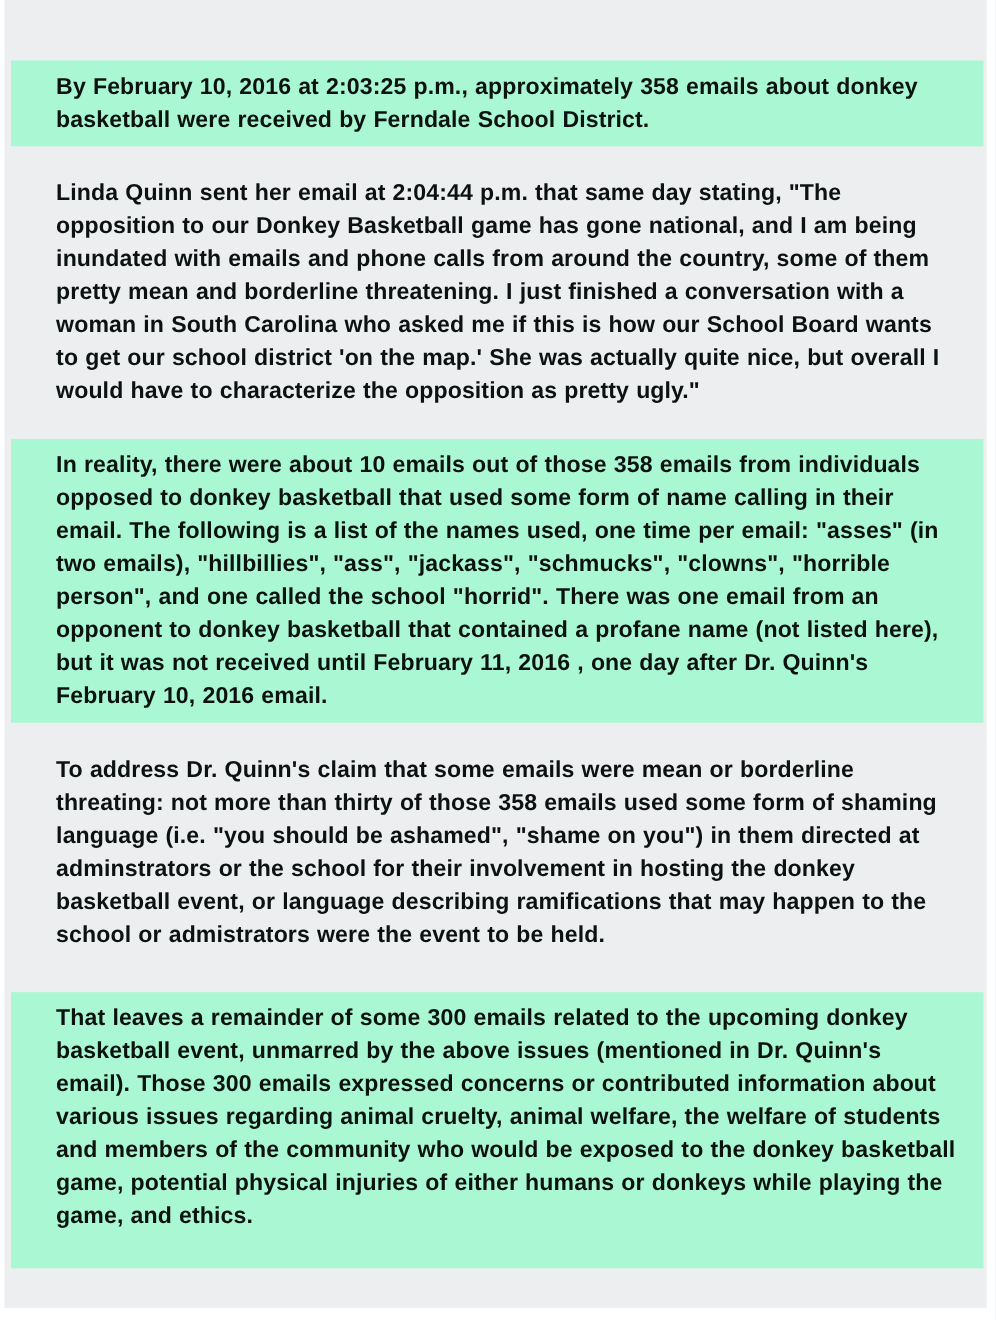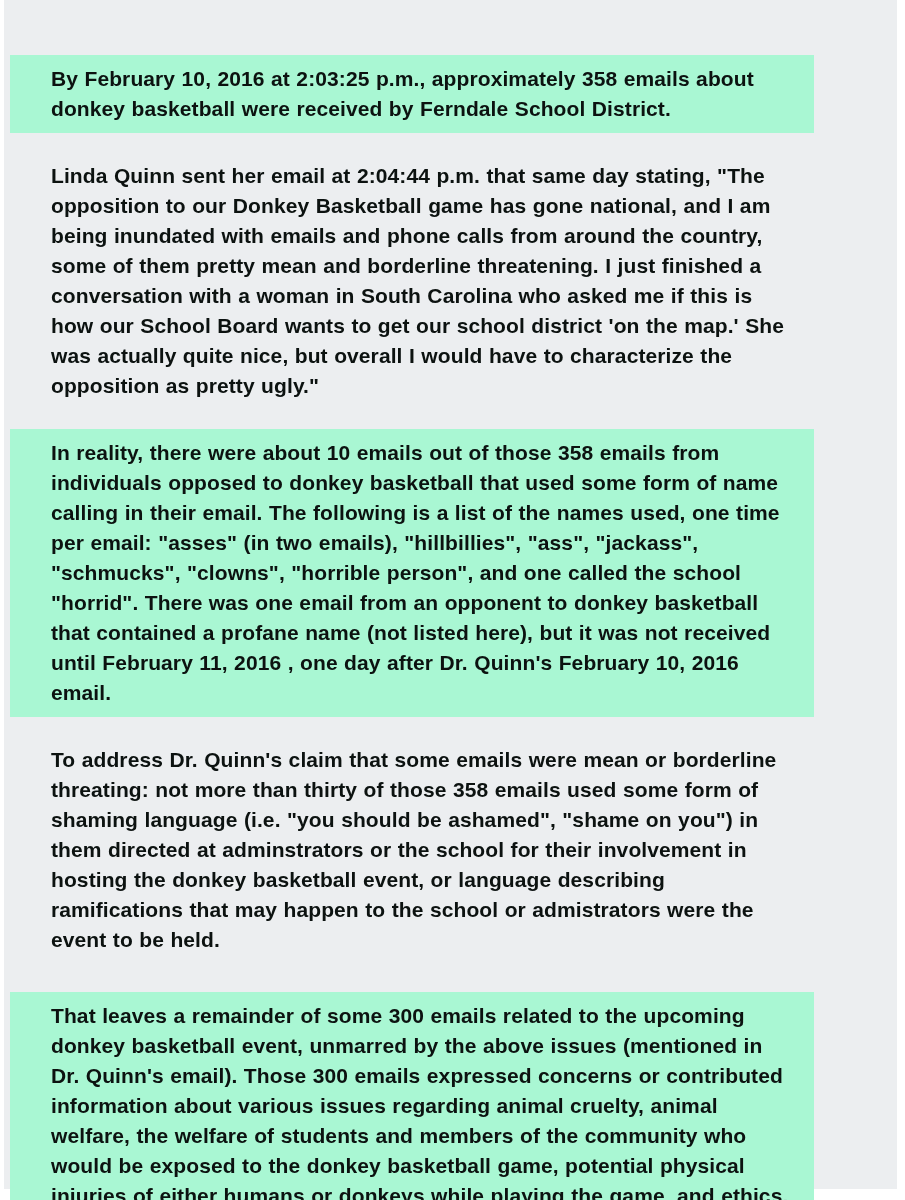--- a/index.html
+++ b/index.html
@@ -21,21 +21,21 @@
     right: 8px;
     bottom: 11px;
     background: #eceef0;
     box-sizing: border-box;
     padding-top: 55px;
   }
   .para {
     box-sizing: border-box;
     margin: 0 6px 0 6px;
     padding: 9px 24px 9px 41px;
-    width: 804px;
+    width: 884px;
     font-size: 21px;
     line-height: 30px;
     font-weight: 600;
     letter-spacing: 0.1px;
     color: #0c1210;
     word-spacing: 0.5px;
   }
   .para--highlight {
     background: #a9f7d3;
   }

